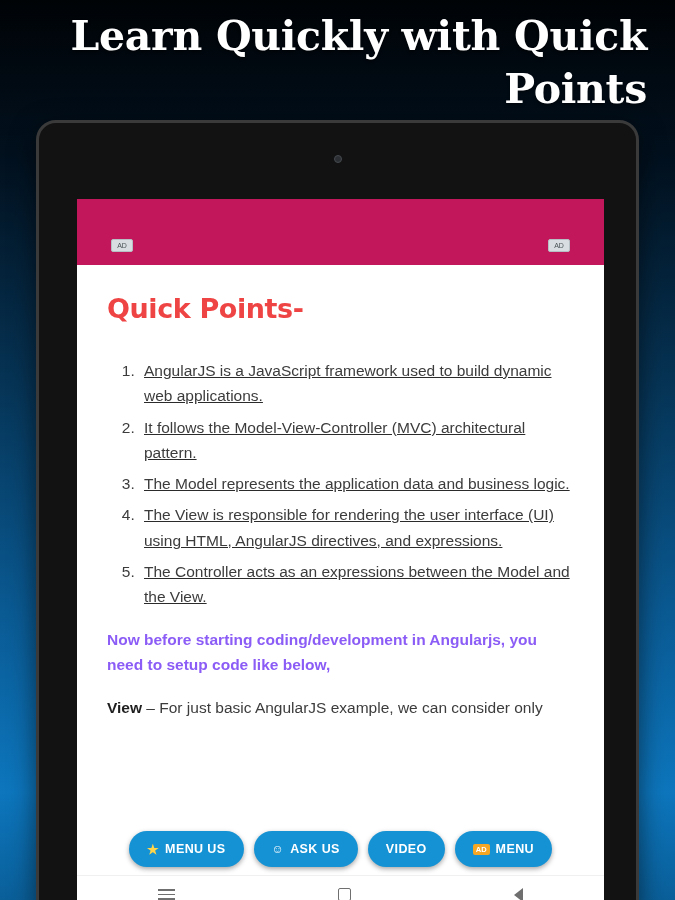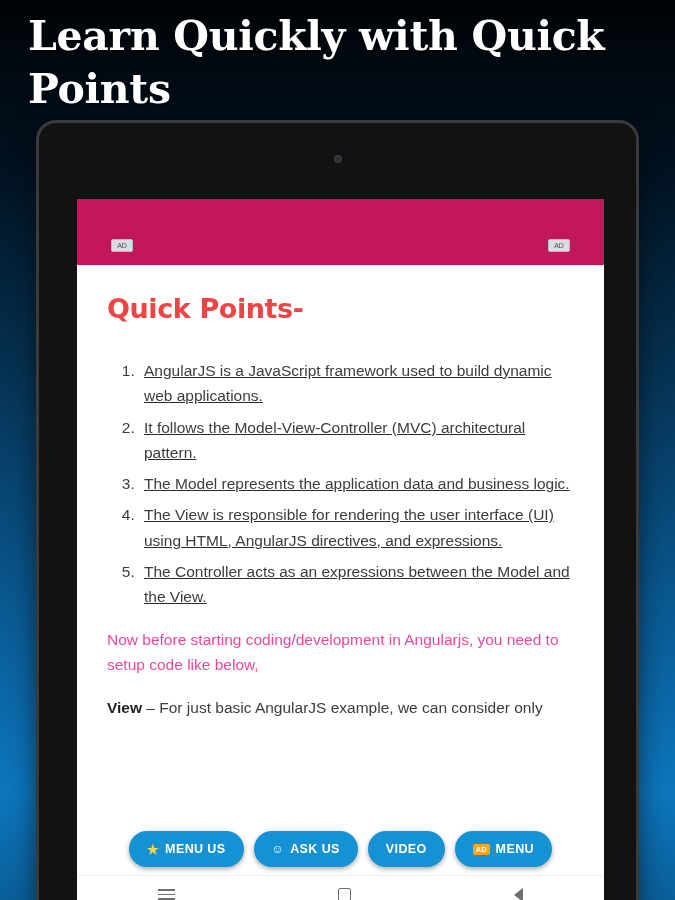--- a/index.html
+++ b/index.html
@@ -10,21 +10,21 @@
   }
   body {
     background: linear-gradient(180deg, #000306 0%, #02111f 18%, #063354 42%, #0a5a93 68%, #0d76bd 88%, #0a5f99 100%);
     position: relative;
   }
 
   
   .headline {
     width: 100%;
     padding: 10px 28px 0 28px;
-    text-align: left;
+    text-align: right;
     color: #ffffff;
     font-family: "DejaVu Serif", "Liberation Serif", serif;
     font-weight: bold;
     font-size: 41px;
     line-height: 1.30;
     letter-spacing: -0.3px;
     text-shadow: 0 2px 3px rgba(0,0,0,0.45);
   }
 
   
@@ -111,21 +111,21 @@
     margin-bottom: 6px;
     padding-left: 5px;
   }
 
   .para {
     font-size: 15.5px;
     line-height: 1.62;
     color: #3c3c3c;
     margin-top: 18px;
   }
-  .para.bold { font-weight: normal; color: #ec4899; }
+  .para.bold { font-weight: bold; color: #8b5cf6; }
   .para b { color: #1f1f1f; }
 
   
   .btnbar {
     position: absolute;
     left: 0; right: 0;
     bottom: 46px;
     display: flex;
     justify-content: center;
     gap: 10px;

